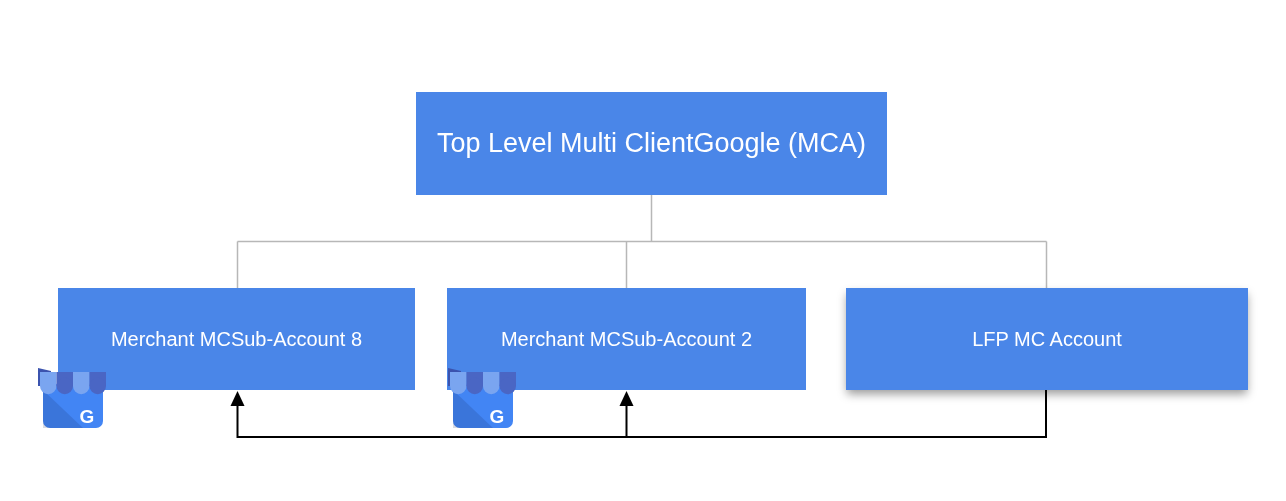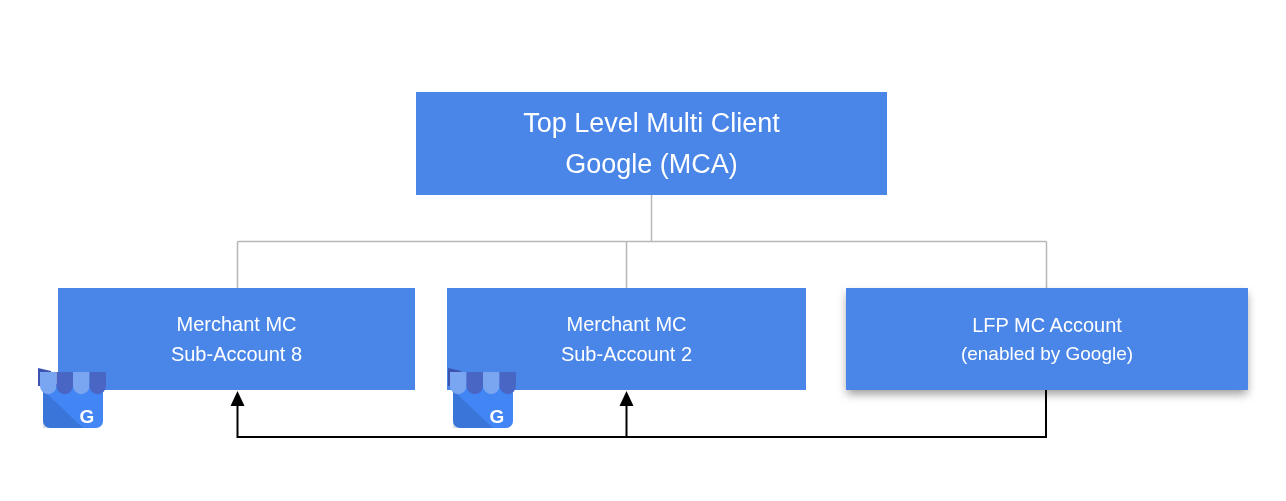--- a/index.html
+++ b/index.html
@@ -23,21 +23,21 @@
     overflow:hidden;
   }
   svg.connector-layer{position:absolute;left:0;top:0;width:1286px;height:501px;}
   .tree-path{stroke:var(--tree-line);stroke-width:1.5;fill:none;}
   .flow-path{stroke:var(--flow-line);stroke-width:2;fill:none;}
   .flow-head{fill:var(--flow-line);stroke:none;}
   .node{
     position:absolute;
     background:var(--box-fill);
     color:var(--box-text);
-    display:flex;flex-direction:column;
+    display:flex;flex-direction:row;
     align-items:center;justify-content:center;
     text-align:center;
     line-height:1.5;
   }
   .node-mca{left:416px;top:92px;width:471px;height:103px;font-size:27px;}
   .node-sub1{left:58px;top:288px;width:357px;height:102px;font-size:20px;}
   .node-sub2{left:447px;top:288px;width:359px;height:102px;font-size:20px;}
   .node-lfp{
     left:846px;top:288px;width:402px;height:102px;font-size:20px;
     box-shadow:0 5px 9px -1px rgba(0,0,0,0.40);
@@ -77,21 +77,20 @@
     <div class="line2">Sub-Account 8</div>
   </div>
 
   <div class="node node-sub2">
     <div class="line1">Merchant MC</div>
     <div class="line2">Sub-Account 2</div>
   </div>
 
   <div class="node node-lfp">
     <div class="line1">LFP MC Account</div>
-    <div class="line2">(enabled by Google)</div>
   </div>
 
   <svg class="gmb-icon gmb-icon-1" viewBox="0 0 70 62" xmlns="http://www.w3.org/2000/svg">
     <polygon class="i-flap" points="0,2 13,5 13,20 0,20"></polygon>
     <rect class="i-body" x="5" y="18" width="60" height="44" rx="7"></rect>
     <polygon class="i-fold" points="5,24 45,62 5,62"></polygon>
     <g>
       <rect class="i-light" x="2" y="6" width="16.5" height="14"></rect>
         <circle class="i-light" cx="10.25" cy="20" r="8.25"></circle>
       <rect class="i-dark" x="18.5" y="6" width="16.5" height="14"></rect>

